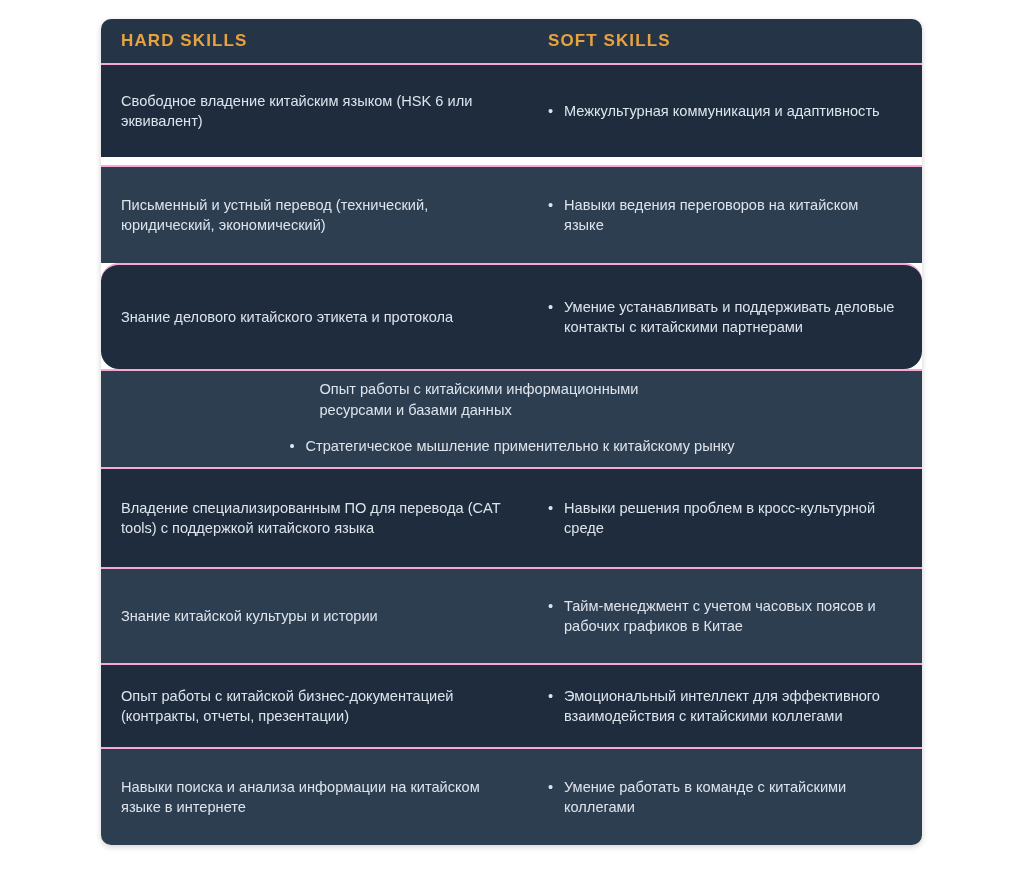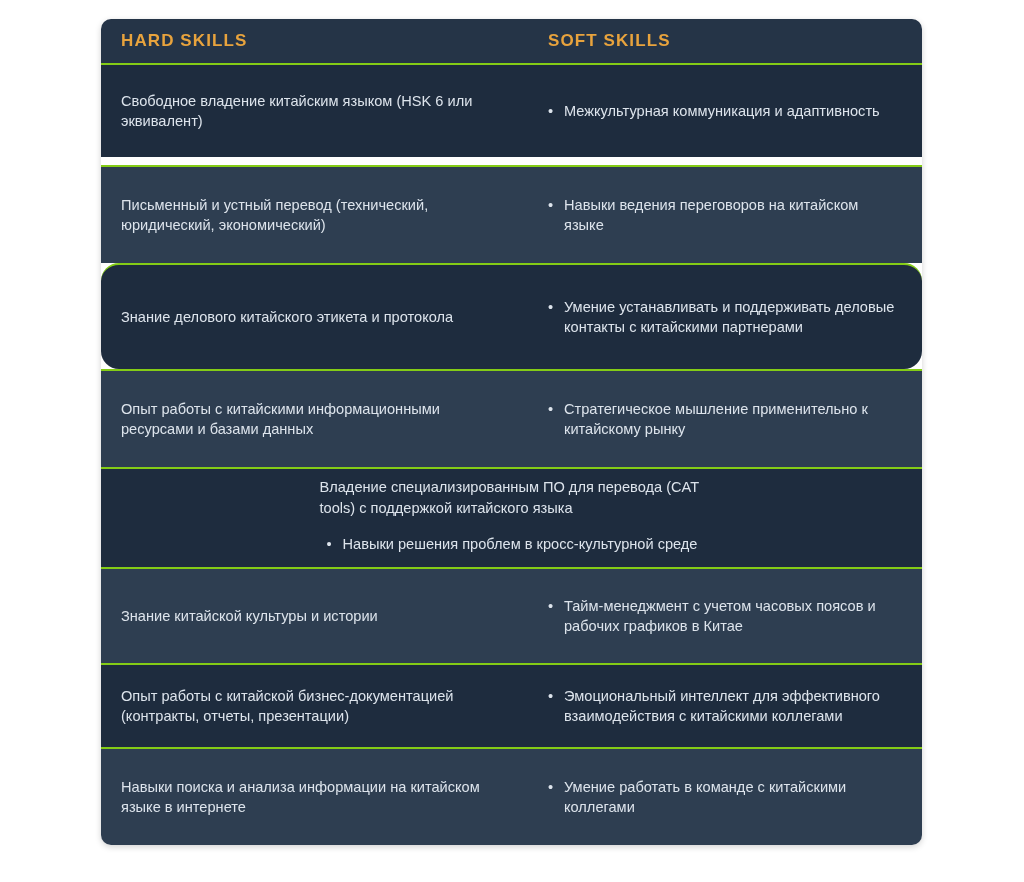--- a/index.html
+++ b/index.html
@@ -34,21 +34,21 @@
     letter-spacing: 1.1px;
     color: #e8a33d;
   }
 
   .col-hard { width: 424px; padding-left: 20px; }
   .col-soft { flex: 1; padding-left: 23px; }
 
   .row {
     display: flex;
     align-items: center;
-    border-top: 2px solid #84cc16;
+    border-top: 2px solid #f9a8d4;
   }
 
   .row.dark  { background: #1e2c3e; }
   .row.light { background: #2e3e51; }
 
   .cell {
     font-size: 14.6px;
     line-height: 20.5px;
     color: #dde4ec;
     padding: 8px 0;
@@ -74,22 +74,22 @@
     color: #dde4ec;
     font-size: 14.6px;
     line-height: 20.5px;
   }
 
   .soft-text { flex: 1; }
 
   .h-r1 { height: 94px; }
   .h-r2 { height: 98px; margin-top: 8px; }
   .h-r3 { height: 106px; border-radius: 18px; }
-  .h-r4 { height: 98px; }
-  .h-r5 { height: 100px; flex-direction: column; }
+  .h-r4 { height: 98px; flex-direction: column; }
+  .h-r5 { height: 100px; }
   .h-r6 { height: 96px; }
   .h-r7 { height: 84px; }
   .h-r8 { height: 98px; }
 </style>
 </head>
 <body>
 
 <div id="skills-table">
 
   <div class="table-header">

